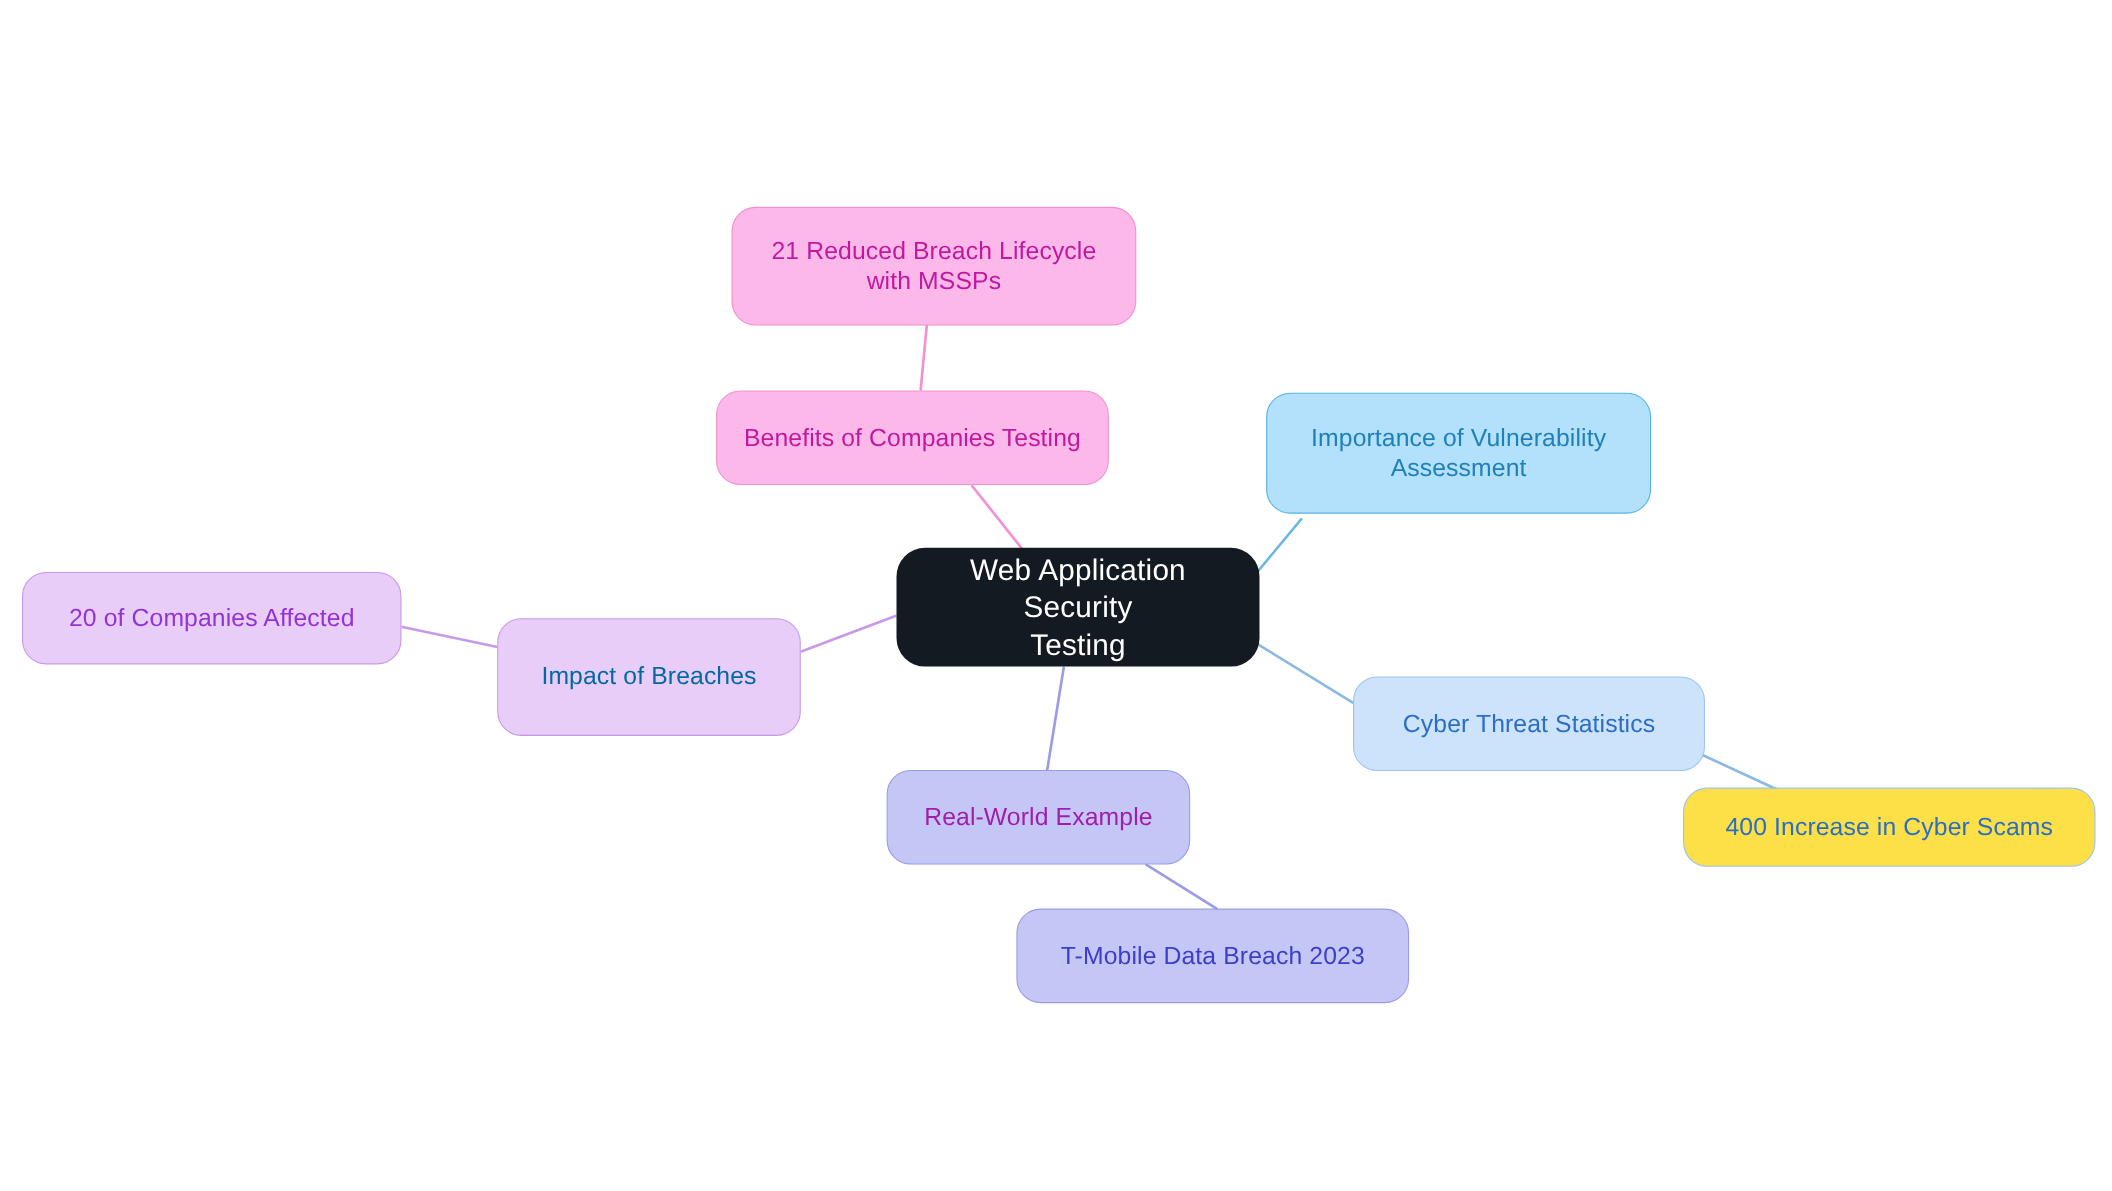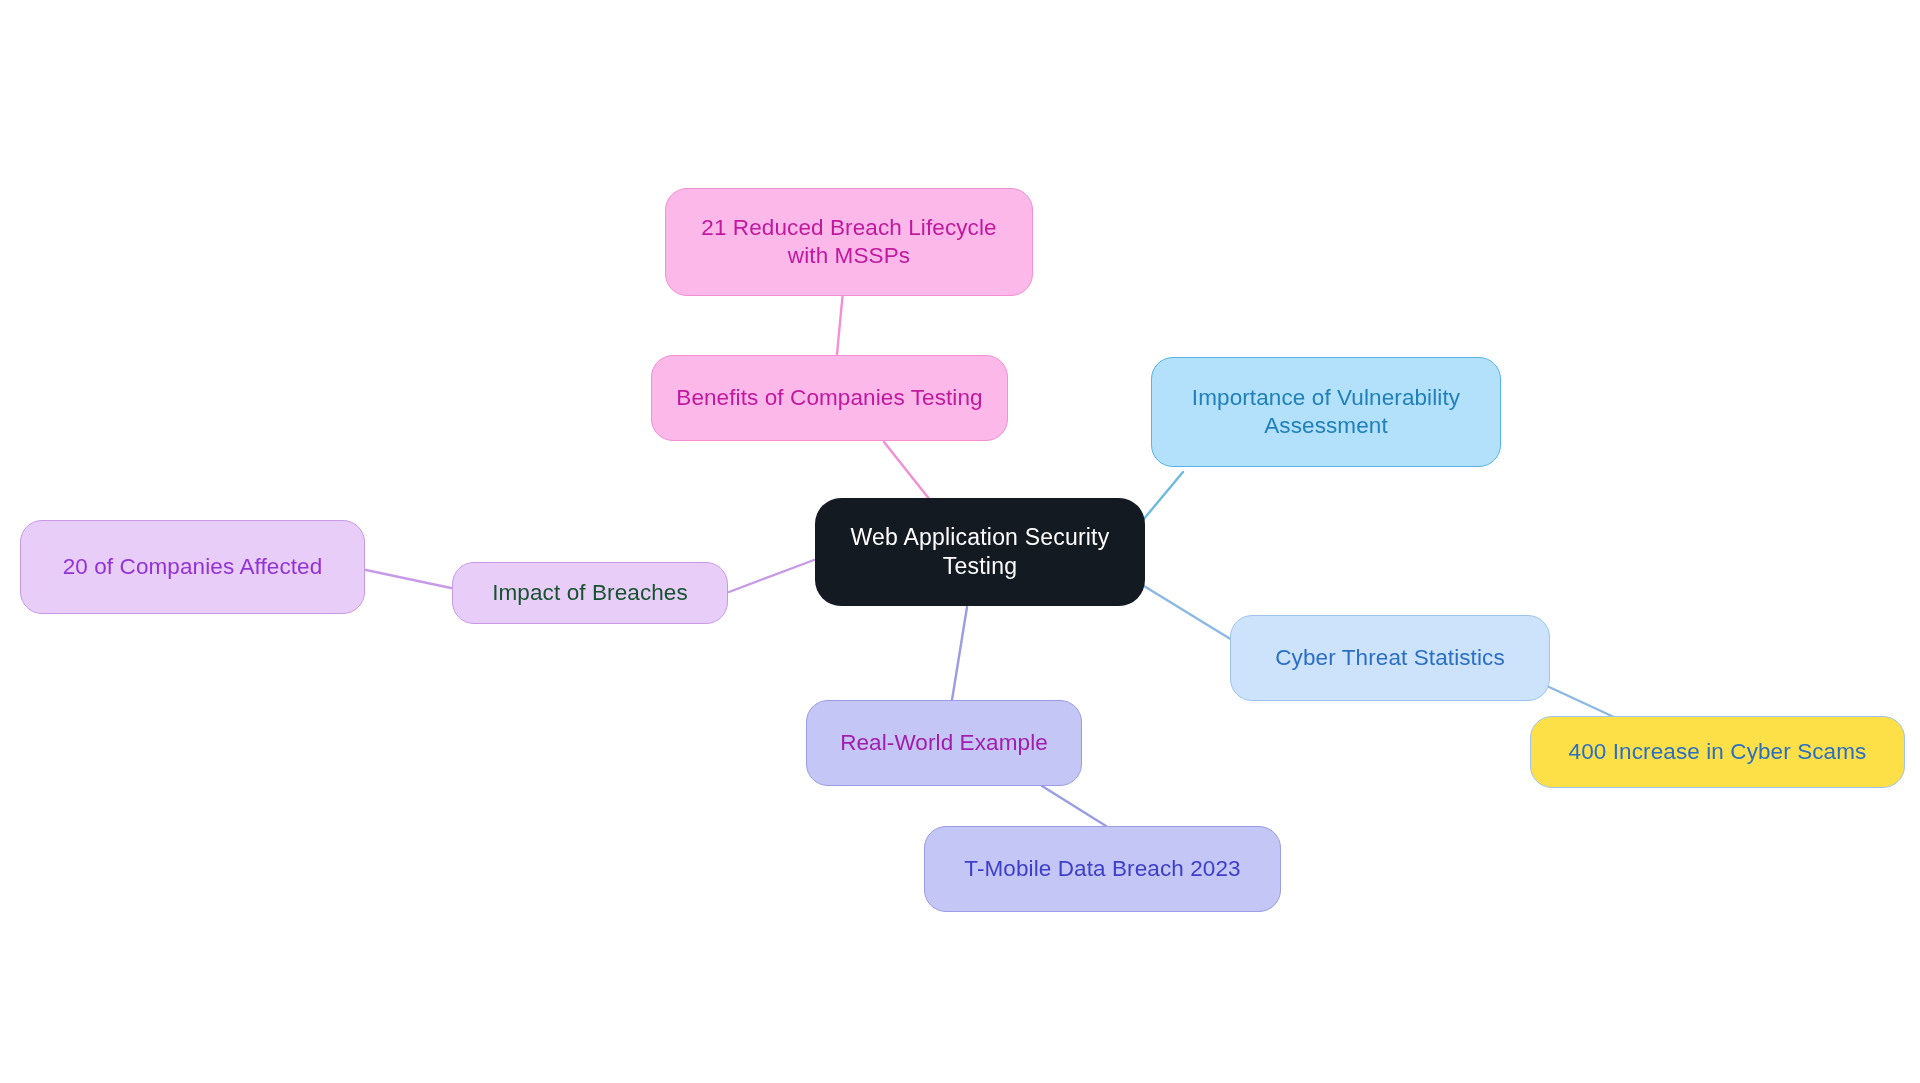--- a/index.html
+++ b/index.html
@@ -38,21 +38,21 @@
     border-style: solid;
     border-width: 1.5px;
     line-height: 1.26;
     padding: 6px 14px;
     white-space: pre-line;
     letter-spacing: 0.1px;
   }
   .node.root {
     border-radius: 26px;
     border-width: 0;
-    font-size: 23px;
+    font-size: 27px;
     color: #ffffff;
     background: #131a22;
     letter-spacing: 0.2px;
   }
   .node.branch { font-size: 22.5px; }
   .node.leaf   { font-size: 22.5px; }
 </style>
 </head>
 <body style="background: rgb(255, 255, 255);">
 
@@ -68,21 +68,21 @@
       <line x1="930" y1="500" x2="884" y2="442" stroke="#f48fd2" stroke-width="2.4" stroke-linecap="round"></line>
       <line x1="837" y1="354" x2="845" y2="270" stroke="#f48fd2" stroke-width="2.4" stroke-linecap="round"></line>
     </svg>
   <div id="node-layer">
       <div class="node branch" style="left: 1139px; top: 357px; width: 350px; height: 110px; background: rgb(179, 224, 250); color: rgb(32, 128, 184); border-color: rgb(85, 180, 228); margin-left: 12px;"><span>Importance of Vulnerability
 Assessment</span></div>
       <div class="node branch" style="left: 1230px; top: 615px; width: 320px; height: 86px; background: rgb(205, 226, 251); color: rgb(42, 111, 196); border-color: rgb(156, 196, 239); text-align: right;"><span>Cyber Threat Statistics</span></div>
       <div class="node leaf" style="left: 1530px; top: 716px; width: 375px; height: 72px; background: #fde047; color: rgb(42, 111, 196); border-color: rgb(156, 196, 239);"><span>400 Increase in Cyber Scams</span></div>
       <div class="node branch" style="left: 806px; top: 700px; width: 276px; height: 86px; background: rgb(196, 198, 245); color: #a21caf; border-color: rgb(154, 156, 228);"><span>Real-World Example</span></div>
       <div class="node leaf" style="left: 924px; top: 826px; width: 357px; height: 86px; background: rgb(196, 198, 245); color: rgb(61, 62, 201); border-color: rgb(154, 156, 228);"><span>T-Mobile Data Breach 2023</span></div>
-      <div class="node branch" style="left: 452px; top: 562px; width: 276px; height: 62px; background: rgb(232, 205, 248); color: #14532d; border-color: rgb(199, 154, 232);"><span>Impact of Breaches</span></div>
-      <div class="node leaf" style="left: 20px; top: 520px; width: 345px; height: 94px; background: rgb(232, 205, 248); color: rgb(147, 51, 214); border-color: rgb(199, 154, 232);"><span>20 of Companies Affected</span></div>
+      <div class="node branch" style="left: 452px; top: 562px; width: 276px; height: 107px; background: rgb(232, 205, 248); color: #0369a1; border-color: rgb(199, 154, 232);"><span>Impact of Breaches</span></div>
+      <div class="node leaf" style="left: 20px; top: 520px; width: 345px; height: 84px; background: rgb(232, 205, 248); color: rgb(147, 51, 214); border-color: rgb(199, 154, 232);"><span>20 of Companies Affected</span></div>
       <div class="node branch" style="left: 651px; top: 355px; width: 357px; height: 86px; background: rgb(251, 184, 232); color: rgb(194, 24, 158); border-color: rgb(244, 143, 210);"><span>Benefits of Companies Testing</span></div>
       <div class="node leaf" style="left: 665px; top: 160px; width: 368px; height: 108px; background: rgb(251, 184, 232); color: rgb(194, 24, 158); border-color: rgb(244, 143, 210); margin-top: 28px;"><span>21 Reduced Breach Lifecycle
 with MSSPs</span></div>
       <div class="node root" style="left: 815px; top: 498px; width: 330px; height: 108px; background: rgb(19, 26, 34); color: rgb(255, 255, 255);"><span>Web Application Security
 Testing</span></div>
     </div>
 </div>
 
 </body></html>

